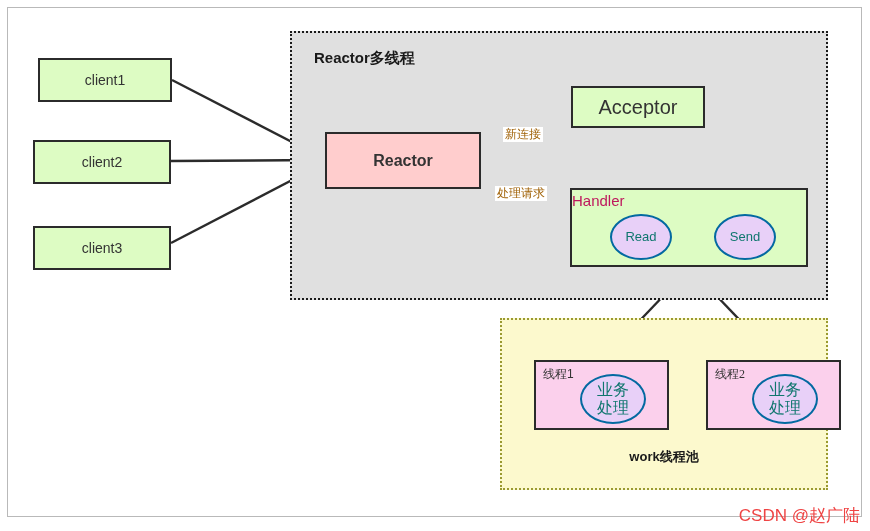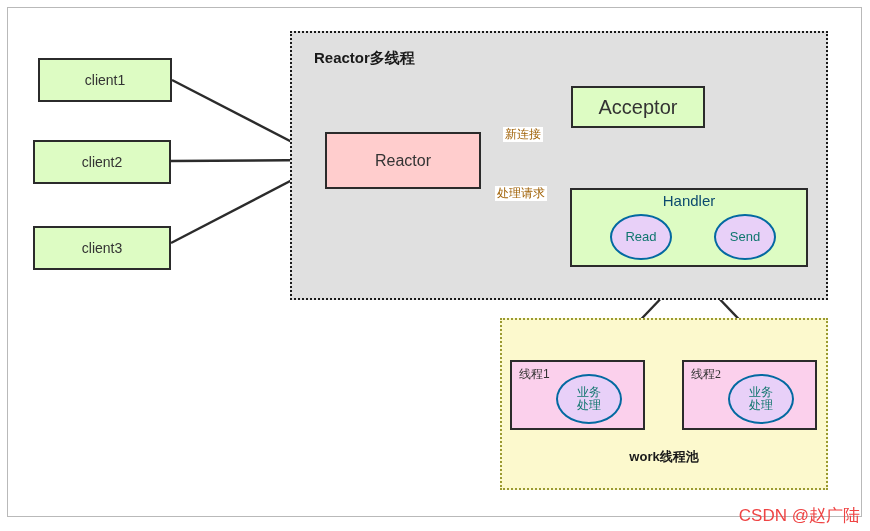--- a/index.html
+++ b/index.html
@@ -97,37 +97,37 @@
   }
   .node.green { background: #ddfcc3; }
   .node.pink  { background: #ffcdcd; }
 
   #client1 { left: 38px; top: 58px;  width: 134px; height: 44px; }
   #client2 { left: 33px; top: 140px; width: 138px; height: 44px; }
   #client3 { left: 33px; top: 226px; width: 138px; height: 44px; }
 
   #reactor-node {
     left: 325px; top: 132px; width: 156px; height: 57px;
-    font-weight: normal; font-size: 16px;
+    font-weight: bold; font-size: 16px;
   }
   #acceptor-node {
     left: 571px; top: 86px; width: 134px; height: 42px;
     font-size: 20px;
   }
 
   #handler-node {
     left: 570px; top: 188px; width: 238px; height: 79px;
     display: block;
   }
   #handler-label {
     position: absolute;
     left: 0; right: 0; top: 2px;
-    text-align: center;
+    text-align: left;
     font-size: 15px;
-    color: #0c4a6e;
+    color: #be185d;
   }
 
   
   .ellipse {
     position: absolute;
     box-sizing: border-box;
     border: 2px solid #0369a1;
     border-radius: 50%;
     background: #e8d0f8;
     display: flex;
@@ -141,38 +141,39 @@
   #read-ellipse { left: 38px; top: 24px; width: 62px; height: 46px; }
   #send-ellipse { left: 142px; top: 24px; width: 62px; height: 46px; }
 
   
   .thread-box {
     position: absolute;
     box-sizing: border-box;
     border: 2px solid #2b2b2b;
     background: #fbd0ec;
     display: block;
+    margin-left: 24px;
   }
   #thread-box-1 { left: 510px; top: 360px; width: 135px; height: 70px; }
   #thread-box-2 { left: 682px; top: 360px; width: 135px; height: 70px; font-family: Liberation Serif, serif; }
   .thread-label {
     position: absolute;
     left: 7px;
     top: 4px;
     font-size: 12px;
     color: #333333;
     white-space: nowrap;
   }
   .thread-ellipse {
     position: absolute;
     left: 44px;
     top: 12px;
     width: 66px;
     height: 50px;
-    font-size: 12px;
+    font-size: 16px;
   }
 
   
   .edge-label {
     position: absolute;
     background: #ffffff;
     color: #a16207;
     font-size: 12px;
     padding: 1px 2px;
     white-space: nowrap;

